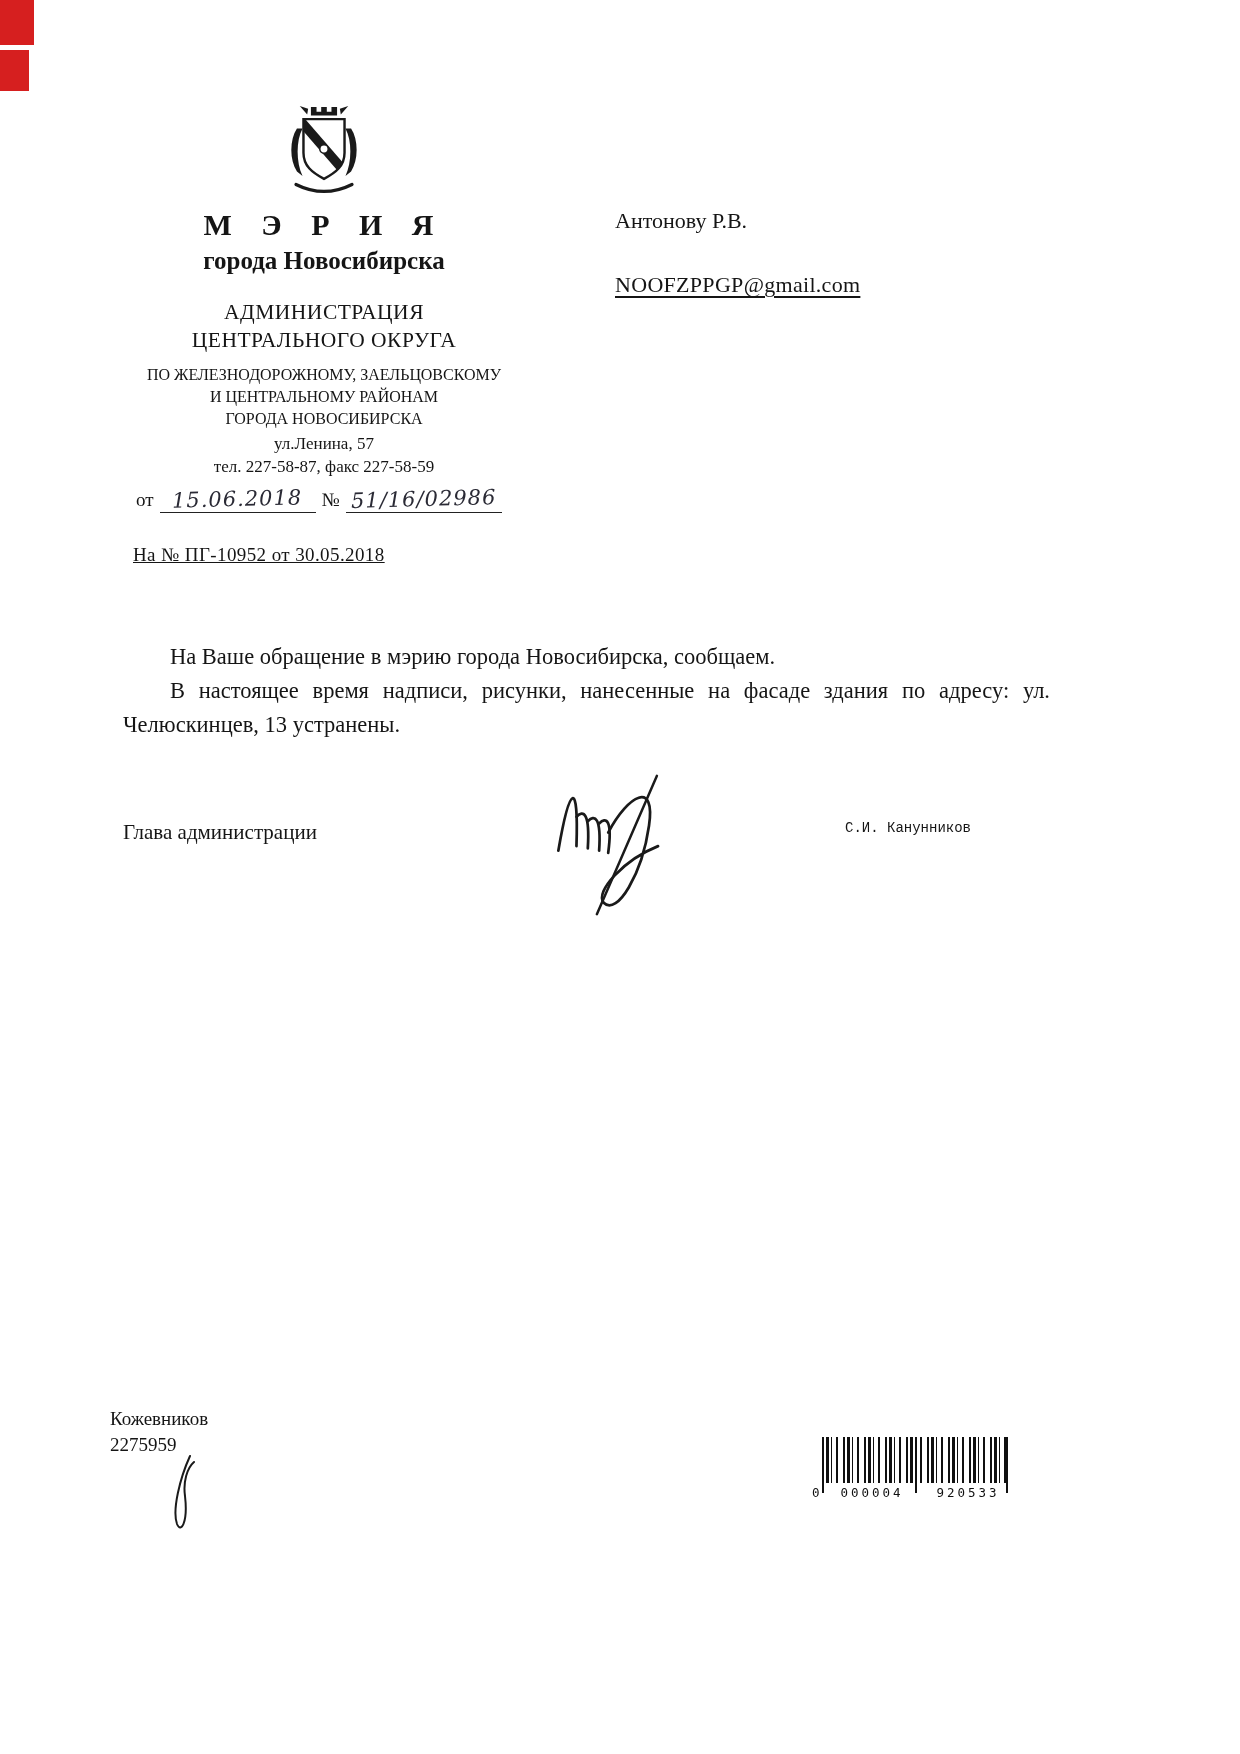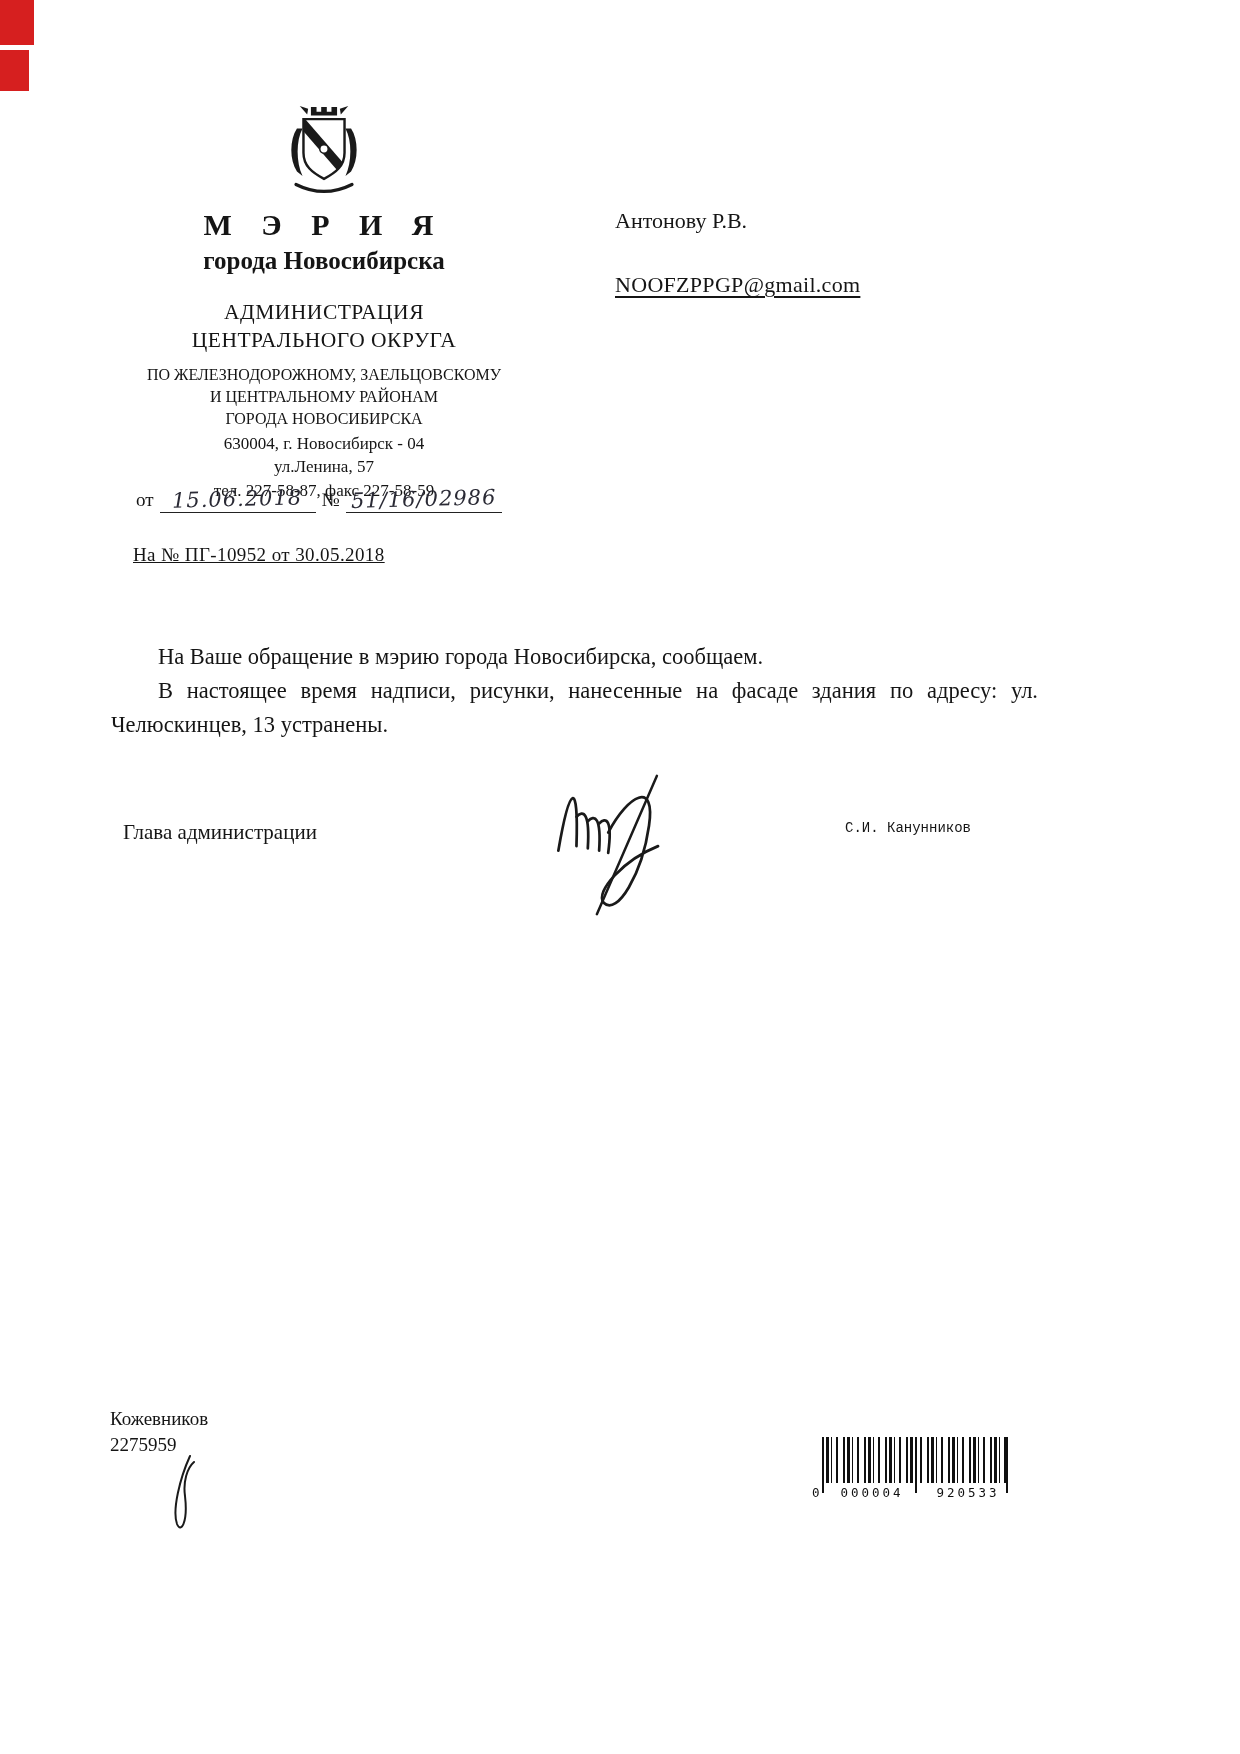--- a/index.html
+++ b/index.html
@@ -54,21 +54,21 @@
   
   .recipient{position:absolute;left:615px;top:208px;width:420px;}
   .recipient-name{font-size:22px;}
   .recipient-email{
     font-size:22px;margin-top:38px;
     text-decoration:underline;text-underline-offset:4px;
     letter-spacing:.3px;
   }
 
   
-  .body-text{position:absolute;left:111px;top:640px;width:927px;}
+  .body-text{position:absolute;left:123px;top:640px;width:927px;}
   .body-text p{
     margin:0;font-size:22.5px;line-height:1.52;
     text-indent:47px;text-align:justify;
   }
 
   
   .sig-title{position:absolute;left:123px;top:820px;font-size:21px;}
   .sig-name{position:absolute;left:845px;top:820px;font-size:14px;font-family:Liberation Mono, monospace;}
   .sig-mark{position:absolute;left:520px;top:760px;width:190px;height:170px;}
 
@@ -140,21 +140,20 @@
       <div>ЦЕНТРАЛЬНОГО ОКРУГА</div>
     </div>
 
     <div class="dept-sub">
       <div>ПО ЖЕЛЕЗНОДОРОЖНОМУ, ЗАЕЛЬЦОВСКОМУ</div>
       <div>И ЦЕНТРАЛЬНОМУ РАЙОНАМ</div>
       <div>ГОРОДА НОВОСИБИРСКА</div>
     </div>
 
     <div class="addr">
-      <div>630004, г. Новосибирск - 04</div>
       <div>ул.Ленина, 57</div>
       <div>тел. 227-58-87, факс 227-58-59</div>
     </div>
   </div>
 
   <div class="ref-row">
     <span class="ref-label">от</span><span class="ref-blank"><span class="handwritten">15.06.2018</span></span><span class="ref-label">№</span><span class="ref-blank"><span class="handwritten">51/16/02986</span></span>
   </div>
 
   <div class="reply-line">На  №  ПГ-10952  от  30.05.2018</div>

